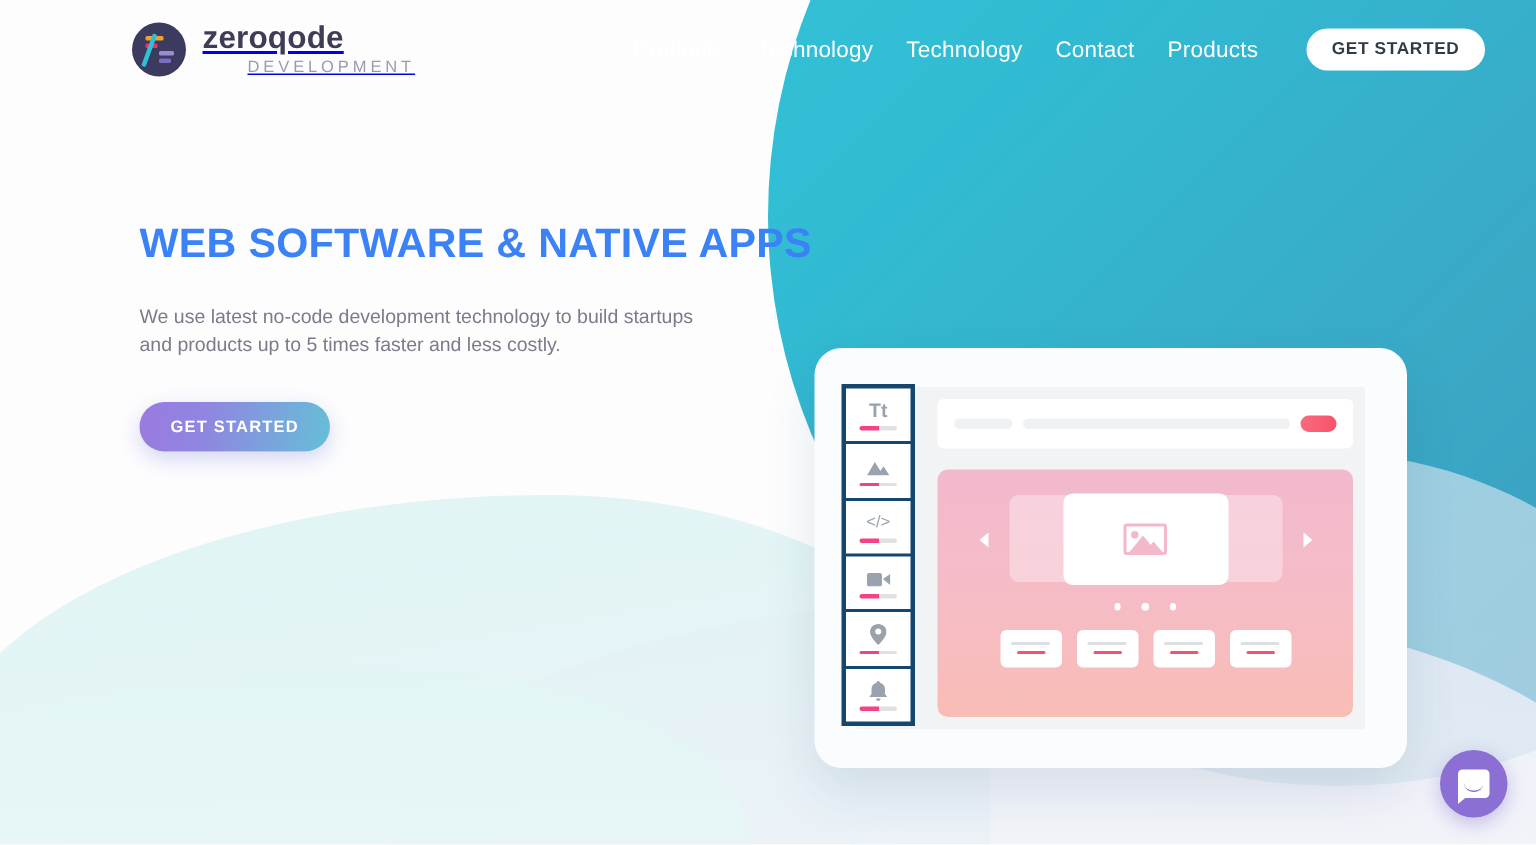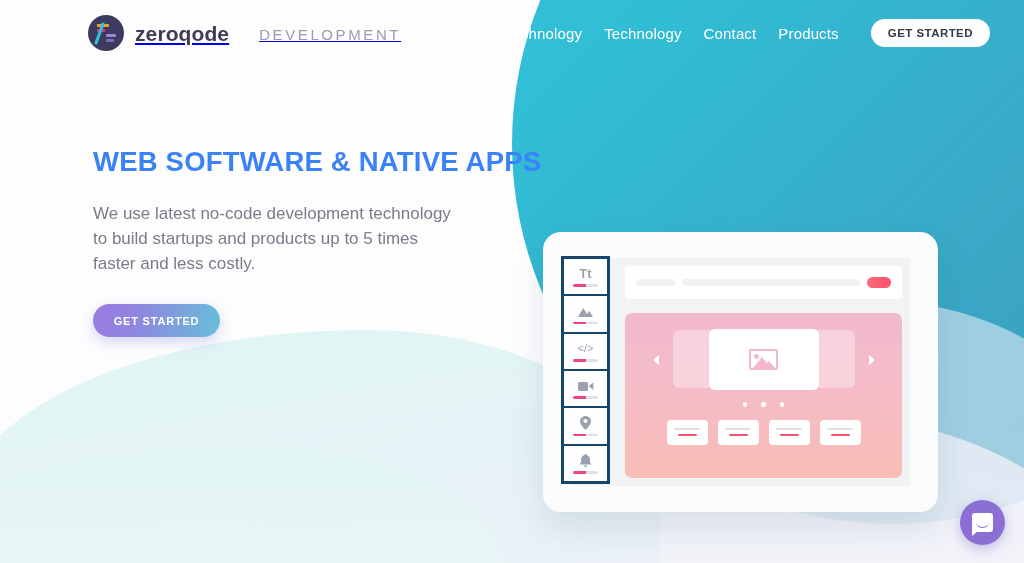--- a/index.html
+++ b/index.html
@@ -69,26 +69,26 @@
     background:#3c3a5e; position:relative; flex:none;
   }
   .brand-mark i { position:absolute; display:block; border-radius:1px; }
   .bm-orange { left:9px;  top:9px;  width:12px; height:3.2px; background:#f0a22e; }
   .bm-pink   { left:9px;  top:14px; width:8px;  height:3.2px; background:#e8336d; }
   .bm-slash  { left:10px; top:7px;  width:3px;  height:23px; background:#2fc0d4;
                transform:rotate(20deg); border-radius:2px; }
   .bm-purple1{ left:18px; top:19px; width:10px; height:3.2px; background:#9b8ad6; }
   .bm-purple2{ left:18px; top:24px; width:8px;  height:3.2px; background:#7a6ec2; }
 
-  .brand-text { display:flex; flex-direction:row; line-height:1; }
+  .brand-text { display:flex; flex-direction:column; line-height:1; }
   .brand-name {
     font-size:21px; font-weight:600; color:#3f3d56; letter-spacing:.1px;
   }
   .brand-sub {
-    font-size:15px; letter-spacing:2.6px; color:#9b9ab0; margin-top:4px;padding-left:30px;
+    font-size:11px; letter-spacing:2.6px; color:#9b9ab0; margin-top:4px;padding-left:30px;
   }
 
   .nav { margin-left:auto; display:flex; align-items:center; gap:0; }
   .nav-link {
     color:#ffffff; font-size:15px; text-decoration:none;
     padding:0 11px; letter-spacing:.15px; white-space:nowrap;
   }
   .nav-cta {
     margin-left:21px;
     background:#ffffff; color:#2f3b45;
@@ -103,21 +103,21 @@
   .hero { position:absolute; left:93px; top:146px; width:420px; z-index:15; }
   .hero-l1 {
     font-size:27.5px; font-weight:700; color:#3b82f6;
     letter-spacing:.2px; line-height:1.18; white-space:nowrap;
   }
   .hero-l2 {
     font-size:33px; font-weight:800; color:#0e0e14;
     letter-spacing:.1px; line-height:1.2; margin-top:8px; white-space:nowrap;
   }
   .hero-sub {
-    margin-top:24px; font-size:17px; line-height:1.45;
+    margin-top:24px; font-size:13px; line-height:1.45;
     color:#7b7b8a; max-width:372px;
   }
   .hero-btn {
     margin-top:28px; display:inline-flex;
     align-items:center; justify-content:center;
     width:127px; height:33px; border-radius:18px; border:none;
     background:linear-gradient(100deg,#9b7ae0 0%, #8f86e0 35%, #66bfd8 100%);
     color:#ffffff; font-size:11px; font-weight:600; letter-spacing:.8px;
     font-family:"Liberation Sans", sans-serif; cursor:pointer;
     box-shadow:0 5px 14px rgba(125,130,215,.32);

